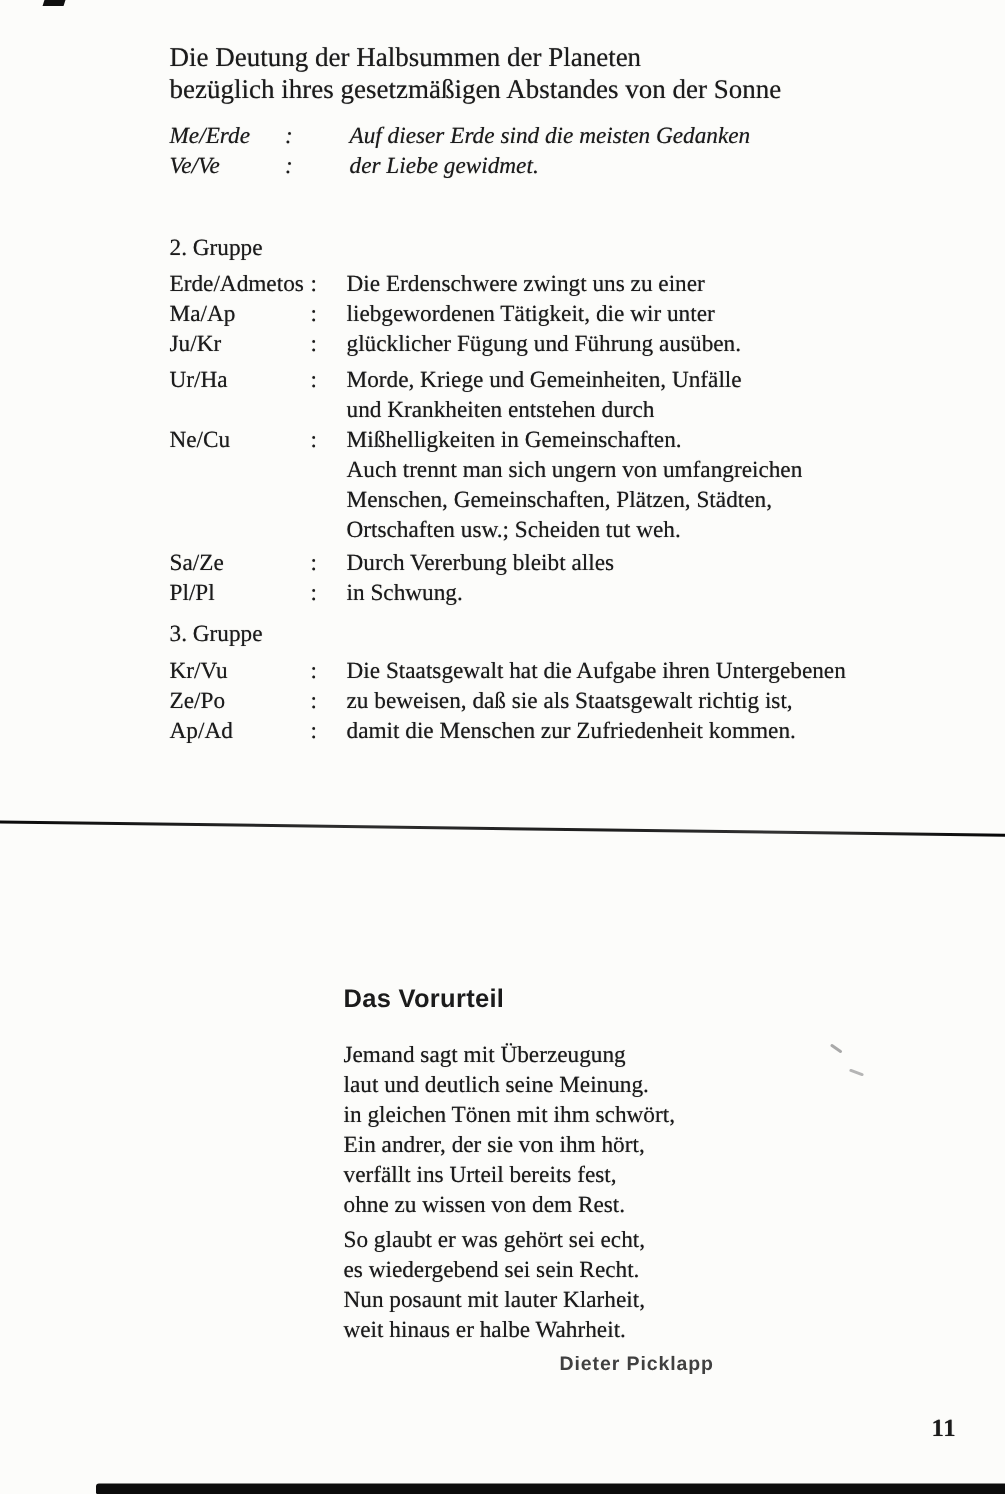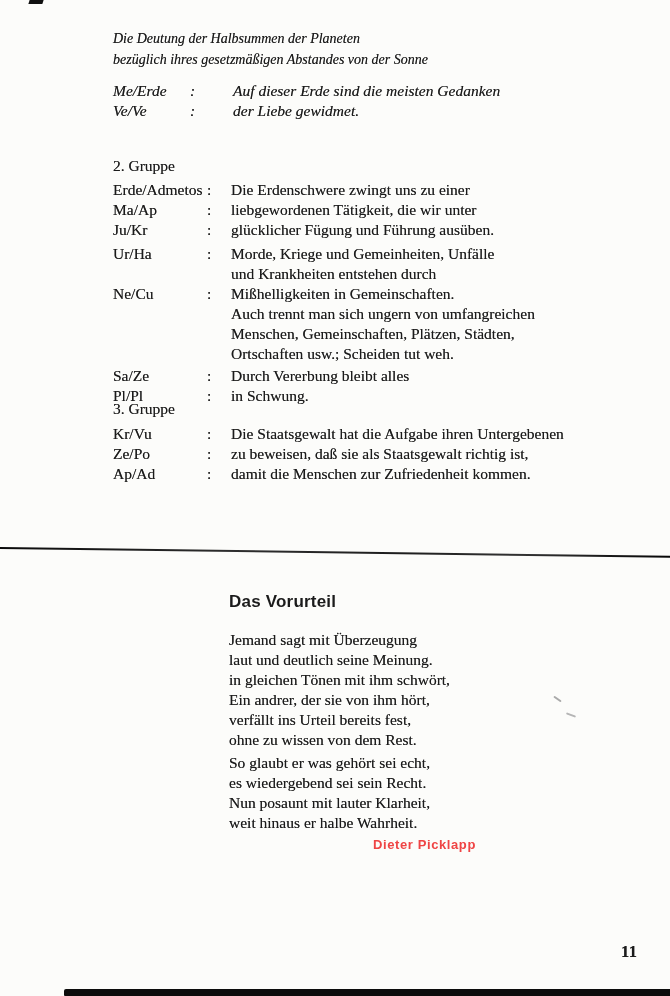--- a/index.html
+++ b/index.html
@@ -6,23 +6,22 @@
   .page{
     position:relative;
     width:670px;height:996px;
     background:#fcfcfa;
     overflow:hidden;
     font-family:"Liberation Serif","DejaVu Serif",serif;
     color:#1b1b1b;
   }
   .block{position:absolute;}
   .line{
-    height:20px;line-height:20px;font-size:14px;white-space:nowrap;
+    height:20px;line-height:20px;font-size:18px;white-space:nowrap;
     text-shadow:0 0 .5px rgba(27,27,27,.65);
-    font-style:italic;
   }
   .title .line{height:21px;line-height:21px;}
   .heading{height:20px;line-height:20px;font-size:15.5px;
     text-shadow:0 0 .5px rgba(27,27,27,.65);}
   .defrow{display:grid;height:20px;line-height:20px;font-size:15.5px;
     white-space:nowrap;text-shadow:0 0 .5px rgba(27,27,27,.65);}
   .defrow.g1{grid-template-columns:77px 43px 1fr;font-style:italic;}
   .defrow.g2{grid-template-columns:94px 24px 1fr;}
   .mt2{margin-top:2px}.mt3{margin-top:3px}.mt4{margin-top:4px}.mt5{margin-top:5px}
   .separator{
@@ -33,21 +32,21 @@
   .poem-heading{
     font-family:"Liberation Sans","DejaVu Sans",sans-serif;
     font-weight:700;font-size:17px;height:20px;line-height:20px;
     letter-spacing:.2px;white-space:nowrap;
   }
   .poem-line{height:20px;line-height:20px;font-size:15.5px;white-space:nowrap;
     text-shadow:0 0 .5px rgba(27,27,27,.65);}
   .author{
     font-family:"Liberation Sans","DejaVu Sans",sans-serif;
     font-weight:700;font-size:13px;height:16px;line-height:16px;
-    letter-spacing:.6px;color:#ef4444;white-space:nowrap;
+    letter-spacing:.6px;color:#404040;white-space:nowrap;
   }
   .page-number{
     position:absolute;left:621px;top:942px;
     font-size:16.5px;font-weight:700;letter-spacing:.5px;
     text-shadow:0 0 .5px rgba(27,27,27,.65);
   }
   
   .tick{position:absolute;left:29px;top:0;width:14px;height:4px;background:#101010;
     transform:skewX(-18deg);}
   .speck1{position:absolute;left:553px;top:698px;width:9px;height:2px;background:#a9a9a9;
@@ -134,21 +133,21 @@
       <span>:</span>
       <span>Durch Vererbung bleibt alles</span>
     </div>
     <div class="defrow g2">
       <span>Pl/Pl</span>
       <span>:</span>
       <span>in Schwung.</span>
     </div>
   </div>
 
-  <div class="block" style="left:113px;top:399px;width:545px">
+  <div class="block" style="left:113px;top:413px;width:545px">
     <div class="heading">3. Gruppe</div>
     <div class="defrow g2 mt5">
       <span>Kr/Vu</span>
       <span>:</span>
       <span>Die Staatsgewalt hat die Aufgabe ihren Untergebenen</span>
     </div>
     <div class="defrow g2">
       <span>Ze/Po</span>
       <span>:</span>
       <span>zu beweisen, daß sie als Staatsgewalt richtig ist,</span>
@@ -158,21 +157,21 @@
       <span>:</span>
       <span>damit die Menschen zur Zufriedenheit kommen.</span>
     </div>
   </div>
 
   <div class="separator"></div>
 
   <div class="speck1"></div>
   <div class="speck2"></div>
 
-  <div class="block" style="left:229px;top:592px">
+  <div class="block" style="left:229px;top:656px">
     <div class="poem-heading">Das Vorurteil</div>
     <div style="margin-top:18px">
       <div class="poem-line">Jemand sagt mit Überzeugung</div>
       <div class="poem-line">laut und deutlich seine Meinung.</div>
       <div class="poem-line">in gleichen Tönen mit ihm schwört,</div>
       <div class="poem-line">Ein andrer, der sie von ihm hört,</div>
       <div class="poem-line">verfällt ins Urteil bereits fest,</div>
       <div class="poem-line">ohne zu wissen von dem Rest.</div>
     </div>
     <div style="margin-top:3px">

